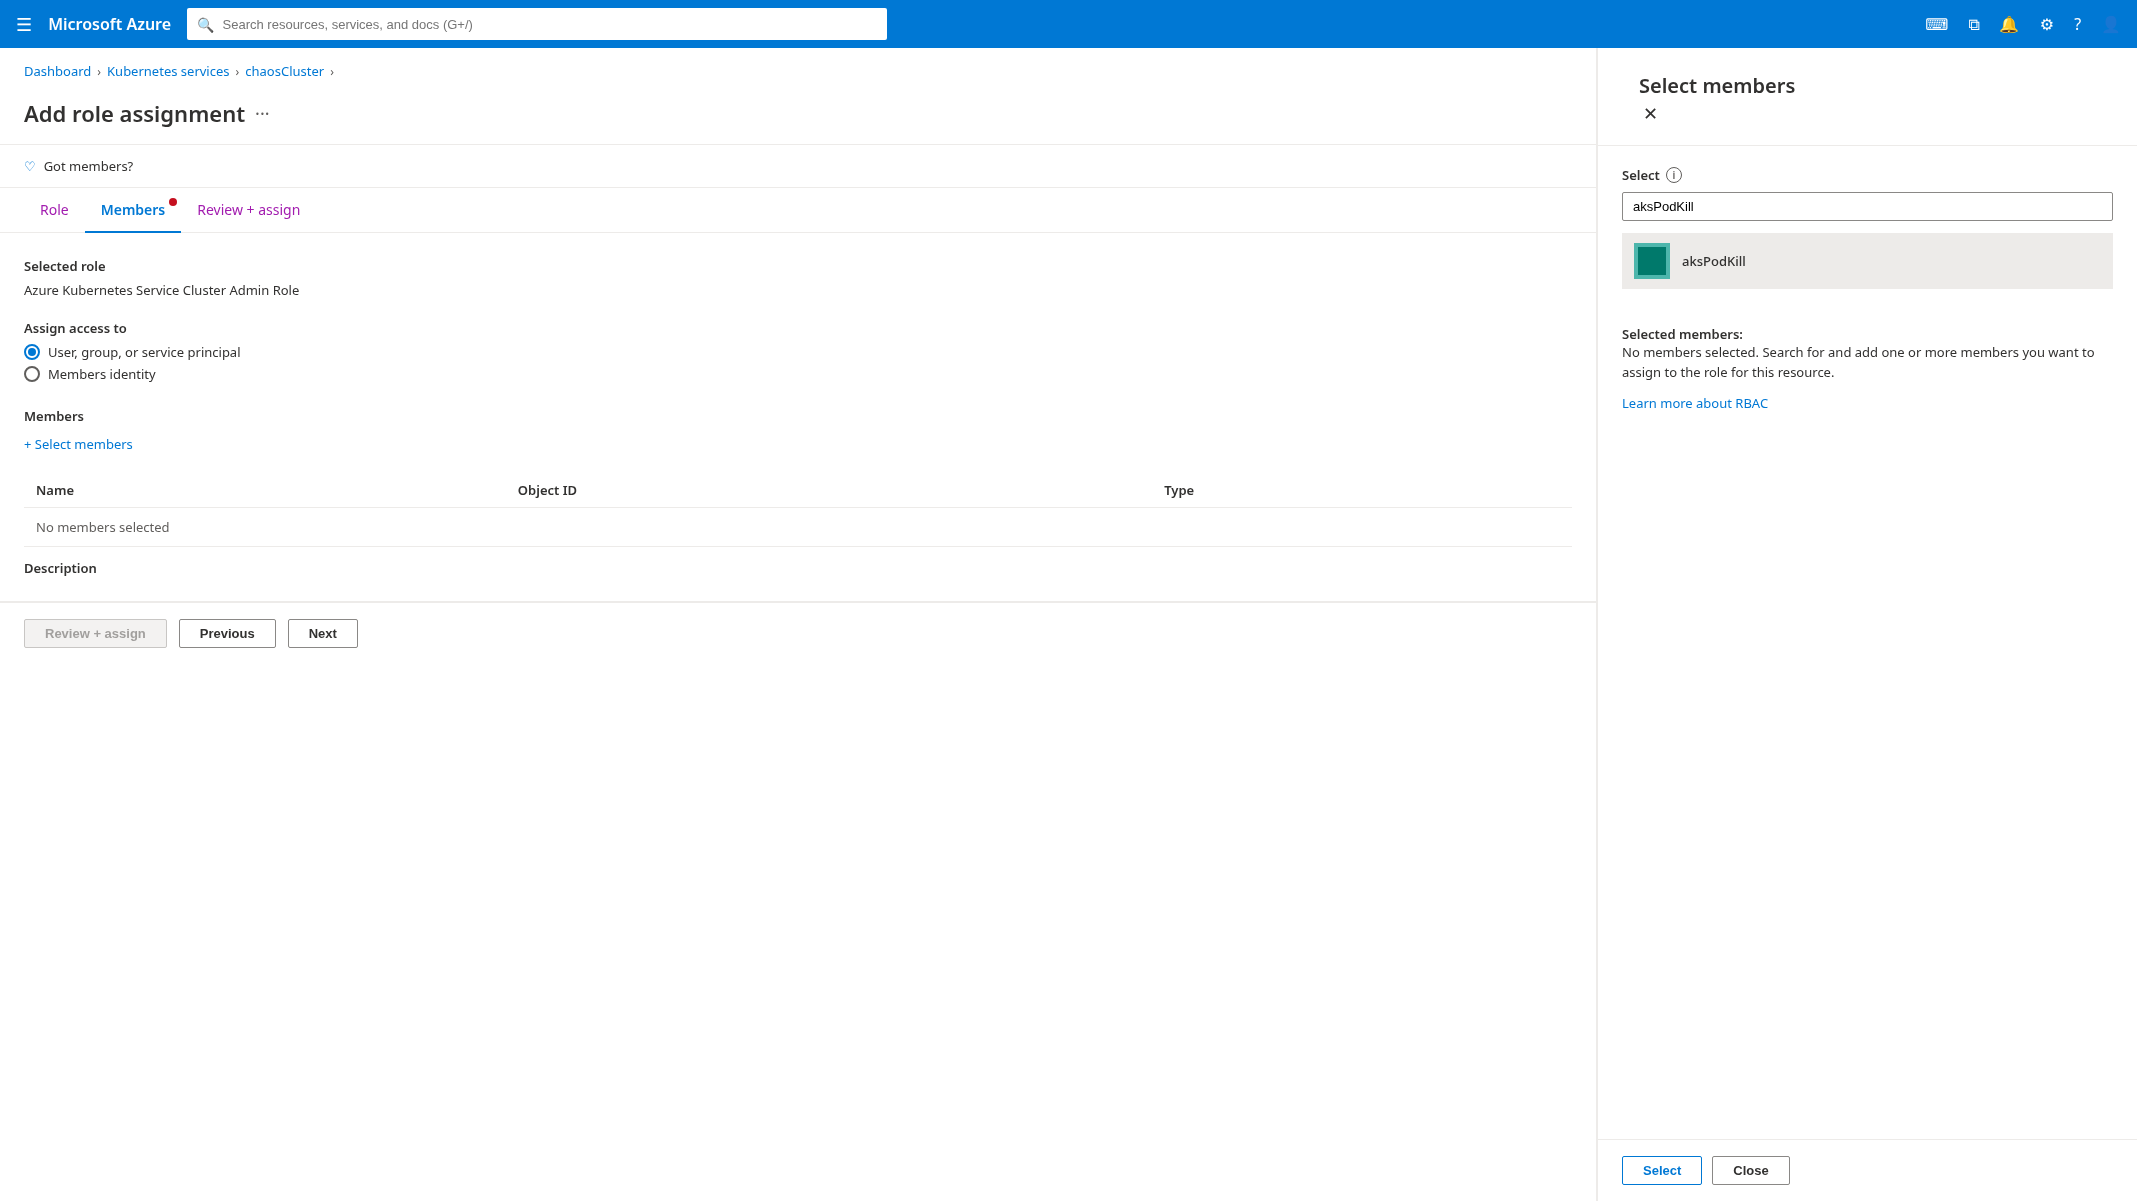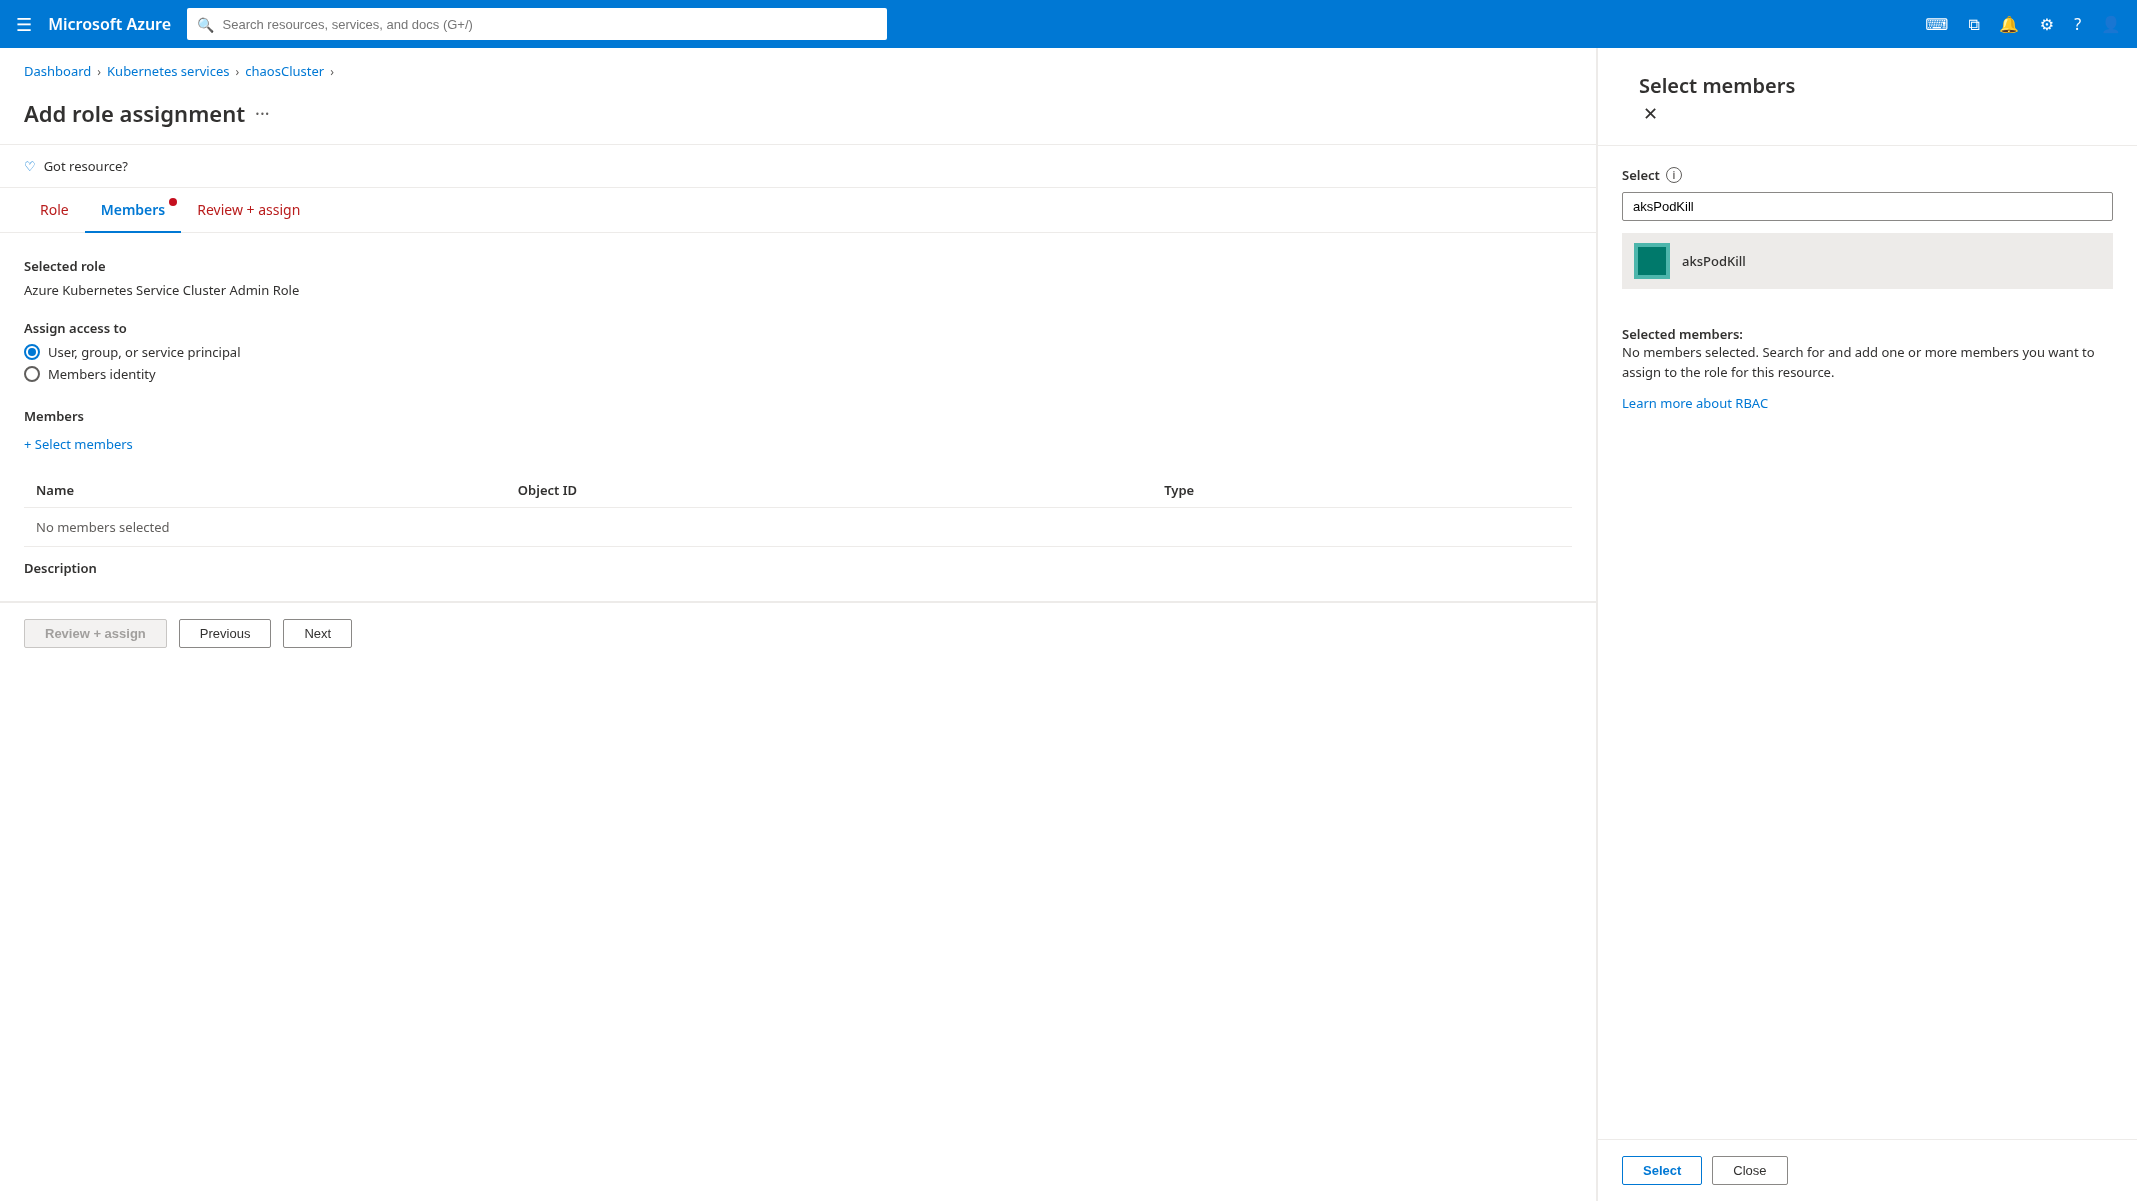--- a/index.html
+++ b/index.html
@@ -50,21 +50,21 @@
       display: flex; align-items: center; gap: 8px;
       padding: 12px 24px; border-bottom: 1px solid #edebe9;
       font-size: 13px; color: #323130;
     }
     .feedback-icon { color: #0078d4; }
 
     
     .tabs { display: flex; gap: 0; padding: 0 24px; border-bottom: 1px solid #edebe9; }
     .tab {
       padding: 12px 16px; font-size: 14px; cursor: pointer;
-      color: #b91c1c; text-decoration: none; position: relative;
+      color: #a21caf; text-decoration: none; position: relative;
       border-bottom: 2px solid transparent; margin-bottom: -1px;
     }
     .tab.active { color: #0078d4; border-bottom: 2px solid #0078d4; font-weight: 600; }
     .tab-dot {
       width: 8px; height: 8px; background: #c50f1f; border-radius: 50%;
       display: inline-block; position: absolute; top: 10px; right: 4px;
     }
 
     
     .content-body { padding: 24px; }
@@ -102,21 +102,21 @@
 
     .description-label { font-size: 13px; font-weight: 600; margin-top: 12px; }
 
     
     .bottom-bar {
       display: flex; align-items: center; gap: 12px;
       padding: 16px 24px; border-top: 2px solid #edebe9;
       background: white; position: sticky; bottom: 0;
     }
     .btn {
-      padding: 6px 20px; font-size: 13px; font-weight: 400;
+      padding: 6px 20px; font-size: 13px; font-weight: 700;
       border-radius: 2px; cursor: pointer; border: 1px solid #8a8886;
       background: white; color: #323130;
     }
     .btn-disabled {
       padding: 6px 20px; font-size: 13px; font-weight: 600;
       border-radius: 2px; cursor: not-allowed; border: 1px solid #c8c6c4;
       background: #f3f2f1; color: #a19f9d;
     }
 
     
@@ -219,21 +219,21 @@
       <span>›</span>
     </div>
 
     <div class="page-header">
       <h1 class="page-title">Add role assignment</h1>
       <span class="more-icon">···</span>
     </div>
 
     <div class="feedback-bar">
       <span class="feedback-icon">♡</span>
-      <span>Got resource?</span>
+      <span>Got members?</span>
     </div>
 
     <div class="tabs">
       <a class="tab" href="#">Role</a>
       <a class="tab active" href="#">
         <span>Members</span>
         <span class="tab-dot"></span>
       </a>
       <a class="tab" href="#">Review + assign</a>
     </div>

